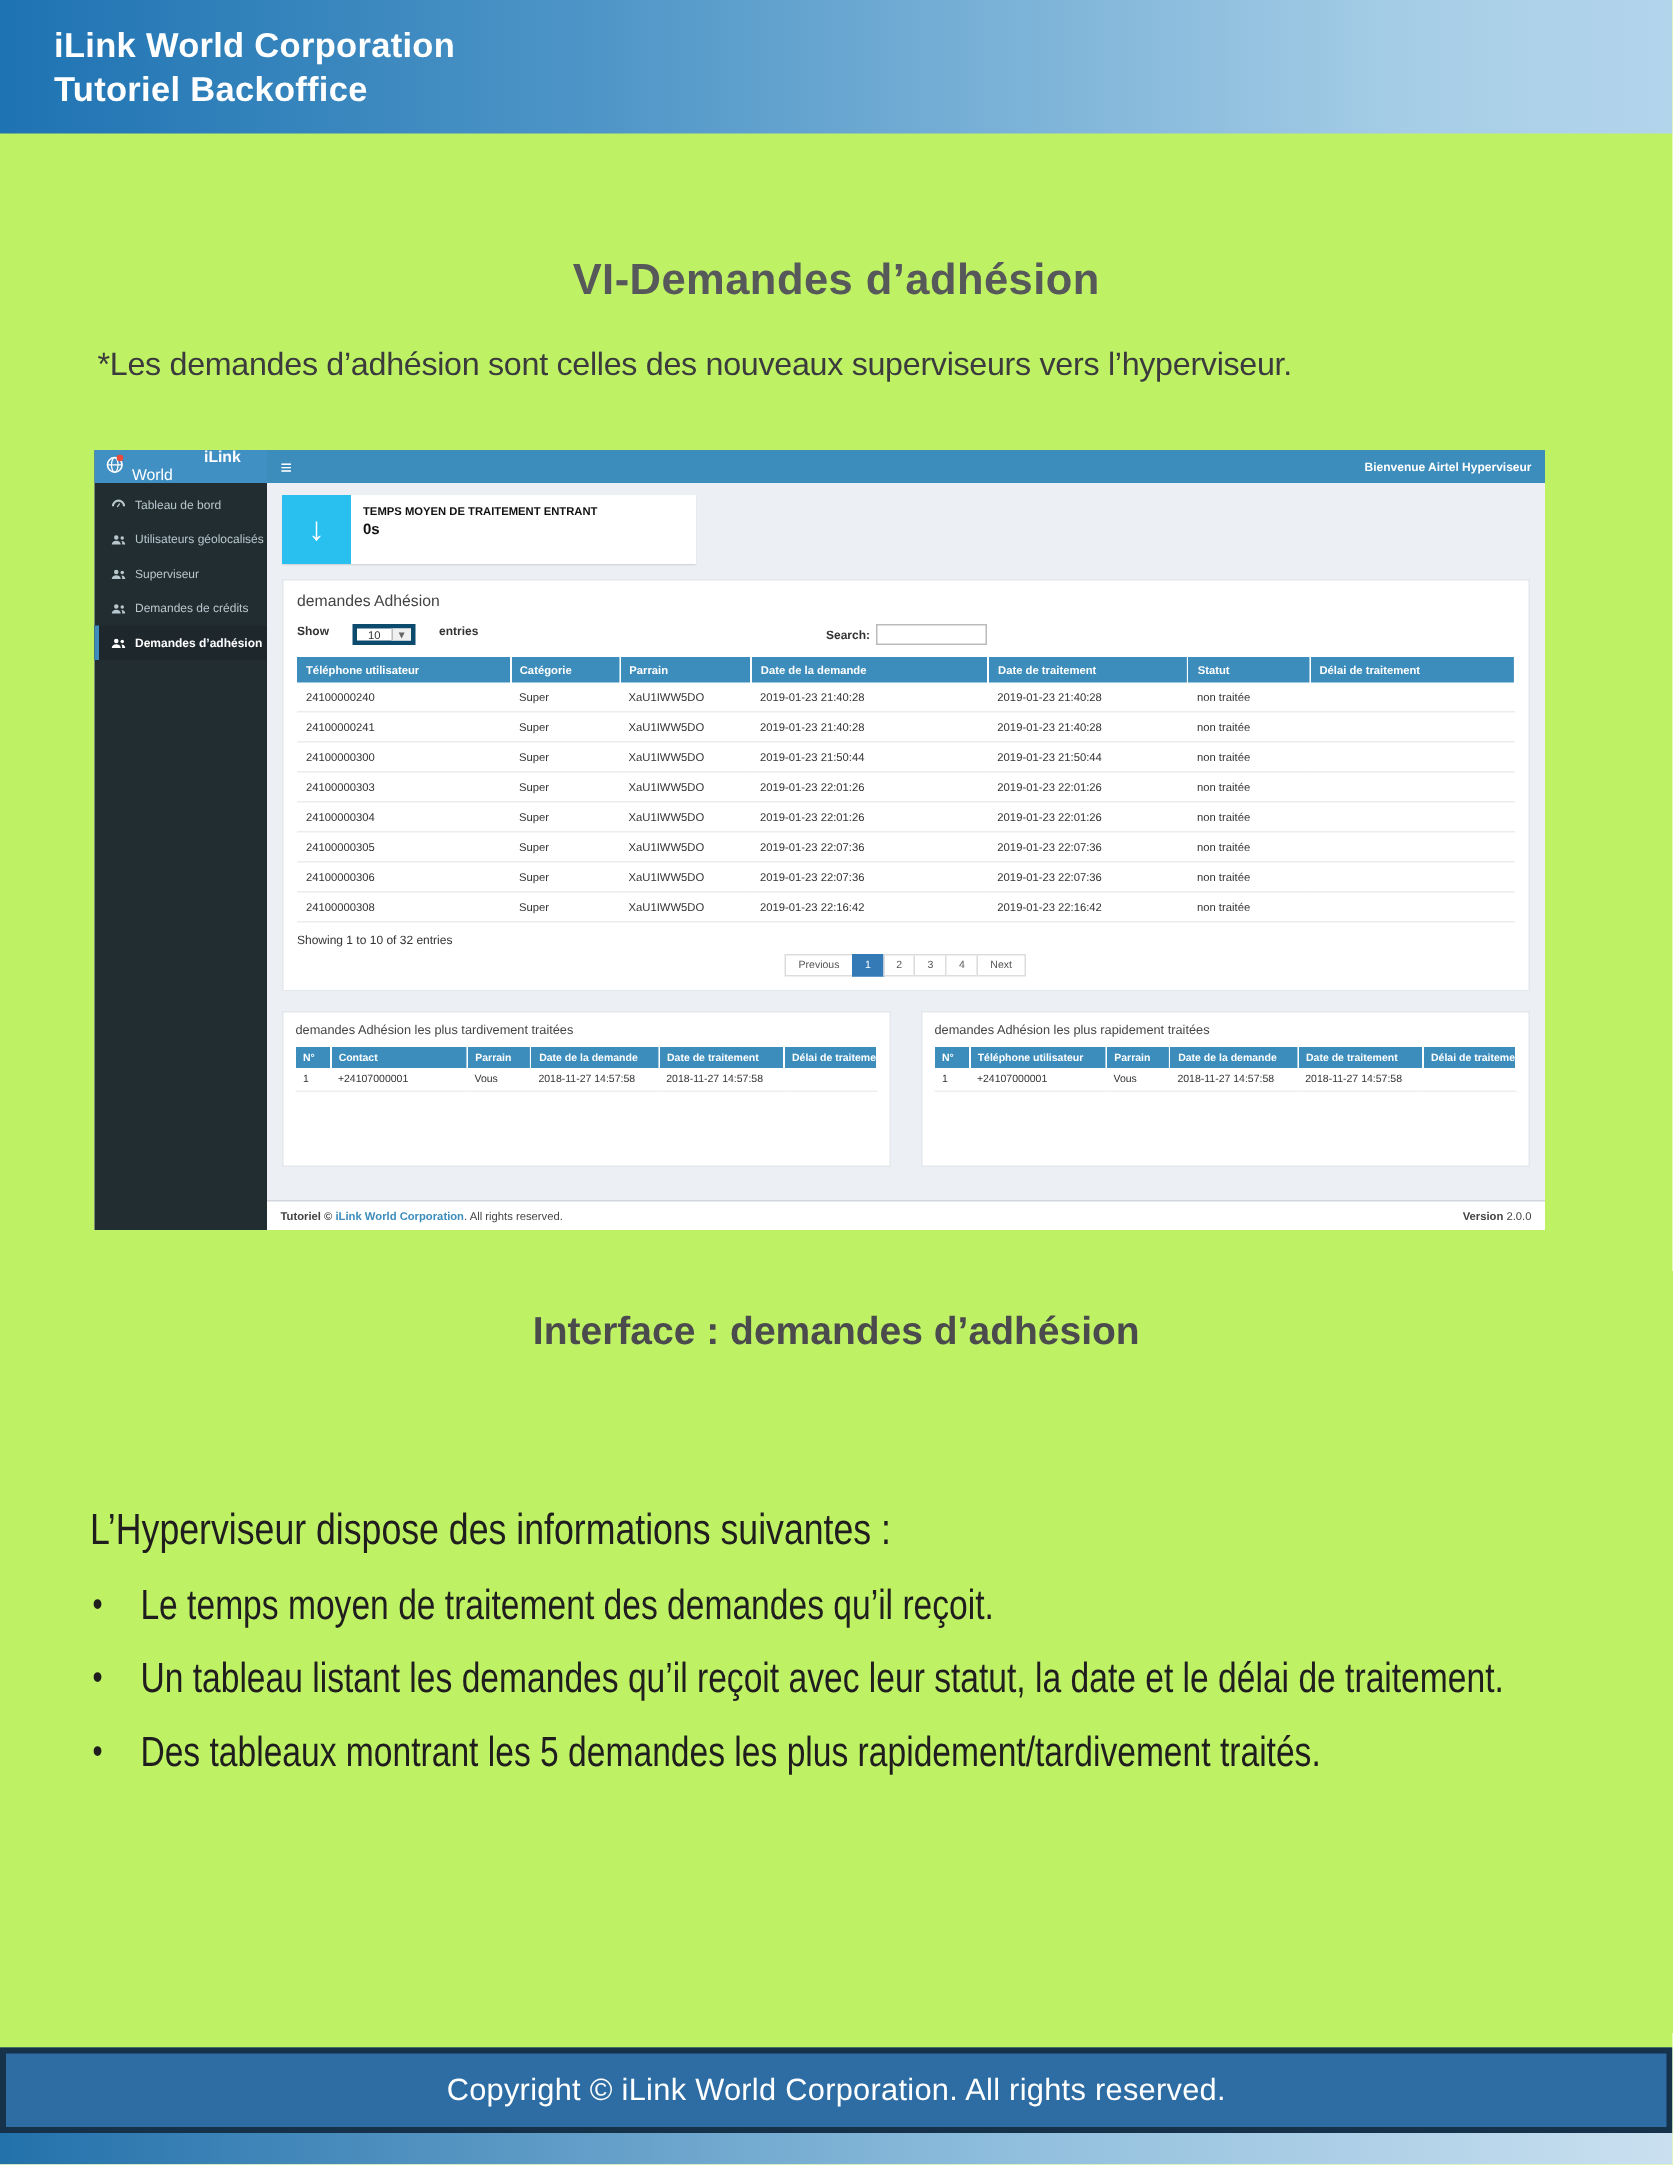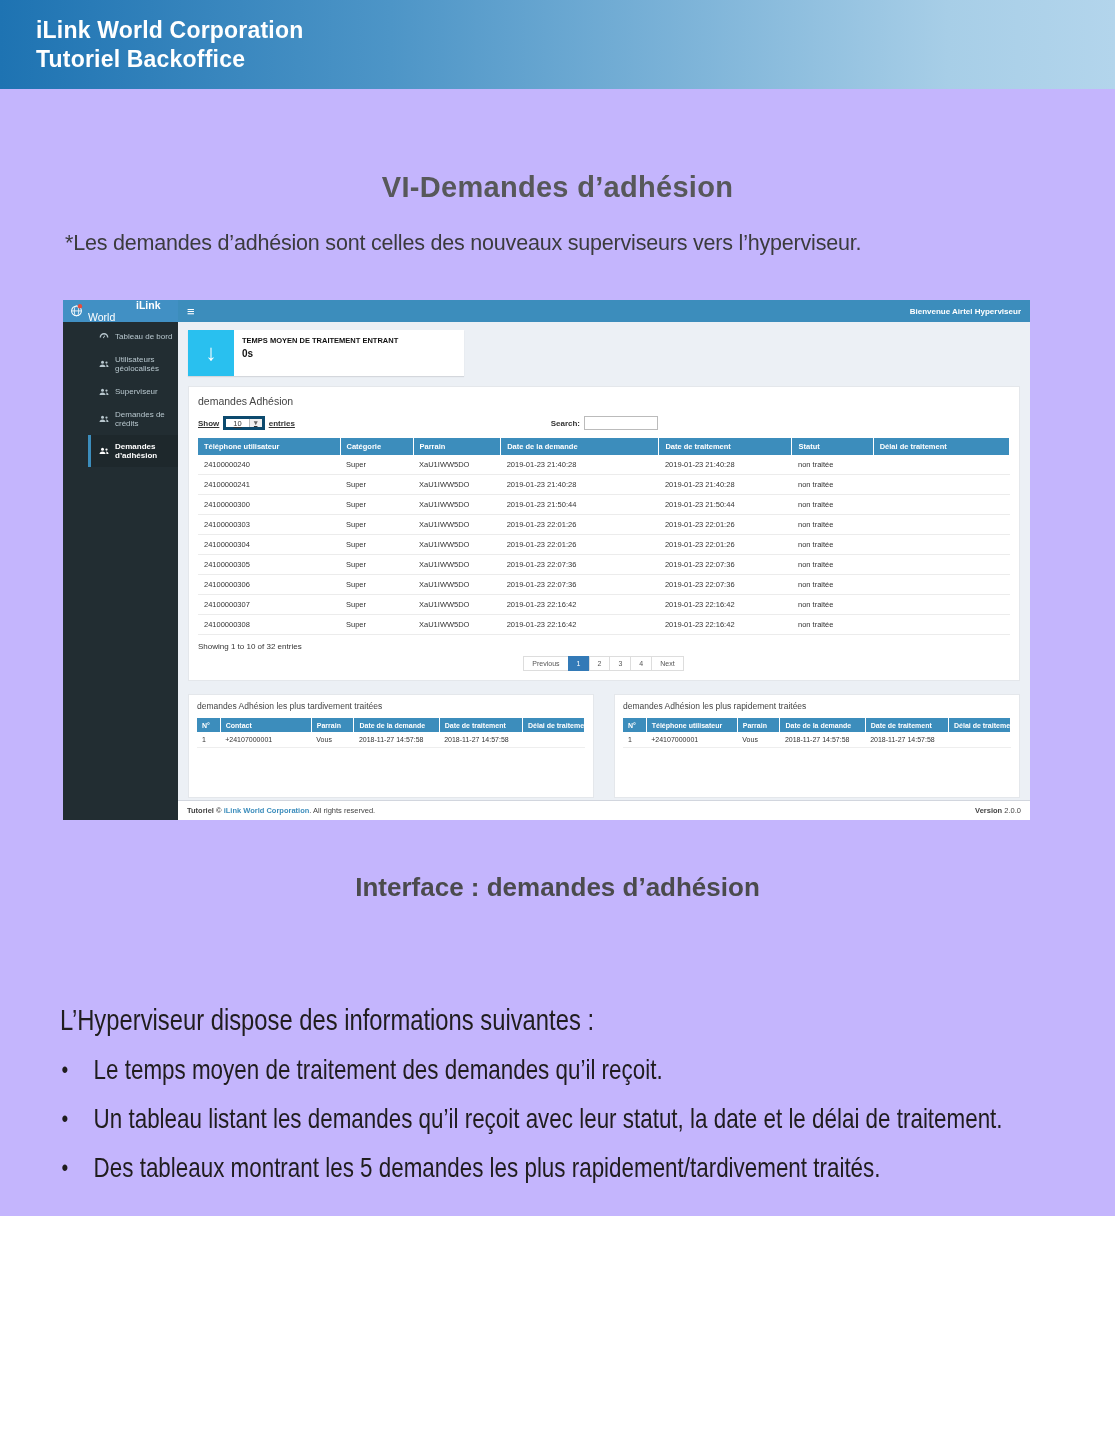--- a/index.html
+++ b/index.html
@@ -1,16 +1,16 @@
 <!DOCTYPE html>
 <html><head>
 <meta charset="utf-8">
 <style>
   html,body{margin:0;padding:0;background:#fff;}
-  .page{position:relative;width:1115px;height:1216px;background:#c4b5fd;overflow:hidden;
+  .page{position:relative;width:1115px;height:1443px;background:#bef264;overflow:hidden;
         font-family:"Liberation Sans",sans-serif;}
   .page *{box-sizing:border-box;}
 
   
   .doc-header{position:absolute;left:0;top:0;width:1115px;height:89px;
     background:linear-gradient(90deg,#1e73b2 0%,#4d95c7 35%,#a7cee7 85%,#b3d5ec 100%);
     color:#fff;padding:16px 0 0 36px;}
   .doc-header .hline{font-size:23px;font-weight:bold;line-height:29px;letter-spacing:.2px;}
 
   .doc-title{position:absolute;top:171px;left:0;width:100%;text-align:center;
@@ -19,40 +19,40 @@
 
   
   .shot{position:absolute;left:63px;top:300px;width:967px;height:520px;background:#ecf0f5;
     font-size:8px;color:#333;}
   .sb{position:absolute;left:0;top:0;width:115px;height:100%;background:#222d32;}
   .sb-logo{height:22px;background:#4190c4;display:flex;align-items:center;gap:5px;
     padding-left:7px;color:#fff;font-size:10.5px;}
   .sb-logo .b{font-weight:bold;margin-left:48px;}
   .sb-menu{padding-top:3px;}
   .sb-item{display:flex;align-items:center;gap:6px;padding:7px 2px 7px 8px;color:#b8c7ce;
-    font-size:8px;border-left:3px solid transparent;cursor:pointer;margin-left:25px;}
+    font-size:8px;border-left:3px solid transparent;cursor:pointer;}
   .sb-item .ico{display:inline-flex;flex:0 0 auto;}
   .sb-item.active{background:#1e282c;color:#fff;border-left-color:#3c8dbc;font-weight:bold;}
   .nav{position:absolute;left:115px;right:0;top:0;height:22px;background:#3c8dbc;color:#fff;
     display:flex;align-items:center;justify-content:space-between;padding:0 9px;}
   .nav-burger{font-size:13px;cursor:pointer;}
   .nav-welcome{font-size:8px;font-weight:bold;}
   .content{position:absolute;left:115px;right:0;top:22px;bottom:20px;padding:8px 10px;}
 
   .stat{display:flex;width:276px;height:46px;background:#fff;box-shadow:0 1px 1px rgba(0,0,0,.10);}
   .stat-ico{width:46px;background:#29c0ef;color:#fff;display:flex;align-items:center;
     justify-content:center;font-size:22px;}
   .stat-body{flex:1;padding:6px 8px;}
   .stat-title{font-size:7.5px;font-weight:bold;color:#111;}
   .stat-value{font-size:10px;font-weight:bold;color:#111;margin-top:3px;}
 
   .panel{margin-top:10px;background:#fff;border:1px solid #e4e7eb;padding:8px 9px 9px 9px;}
   .panel-title{font-size:10.5px;color:#444;}
   .controls{display:flex;align-items:center;margin-top:9px;font-size:8px;font-weight:bold;color:#333;}
-  .show-group{display:flex;align-items:center;gap:4px;text-decoration:underline;}
+  .show-group{display:flex;gap:16px;}
   .sel{display:inline-flex;border:3px solid #0c4a6e;height:14px;background:#fff;cursor:pointer;}
   .sel-val{padding:0 7px;display:flex;align-items:center;font-weight:normal;font-size:7.5px;color:#333;}
   .sel-arrow{width:13px;background:#f0f0f0;border-left:1px solid #bbb;display:flex;
     align-items:center;justify-content:center;font-size:7px;color:#666;}
   .search-group{display:flex;align-items:center;gap:4px;margin-left:auto;margin-right:352px;}
   .search-input{width:74px;height:14px;border:1px solid #bbb;background:#fff;font-size:7.5px;padding:0 3px;}
 
   .dt{width:100%;border-collapse:collapse;margin-top:8px;font-size:7.5px;table-layout:fixed;}
   .dt th{background:#3c8dbc;color:#fff;text-align:left;font-weight:bold;padding:4px 6px;
     border-right:1px solid rgba(255,255,255,.22);cursor:pointer;overflow:hidden;white-space:nowrap;}
@@ -290,29 +290,20 @@
               <tr>
               <td>24100000306</td>
               <td>Super</td>
               <td>XaU1IWW5DO</td>
               <td>2019-01-23 22:07:36</td>
               <td>2019-01-23 22:07:36</td>
               <td>non traitée</td>
               <td></td>
             </tr>
               <tr>
-              <td>24100000307</td>
-              <td>Super</td>
-              <td>XaU1IWW5DO</td>
-              <td>2019-01-23 22:16:42</td>
-              <td>2019-01-23 22:16:42</td>
-              <td>non traitée</td>
-              <td></td>
-            </tr>
-              <tr>
               <td>24100000308</td>
               <td>Super</td>
               <td>XaU1IWW5DO</td>
               <td>2019-01-23 22:16:42</td>
               <td>2019-01-23 22:16:42</td>
               <td>non traitée</td>
               <td></td>
             </tr>
           </tbody>
         </table>

